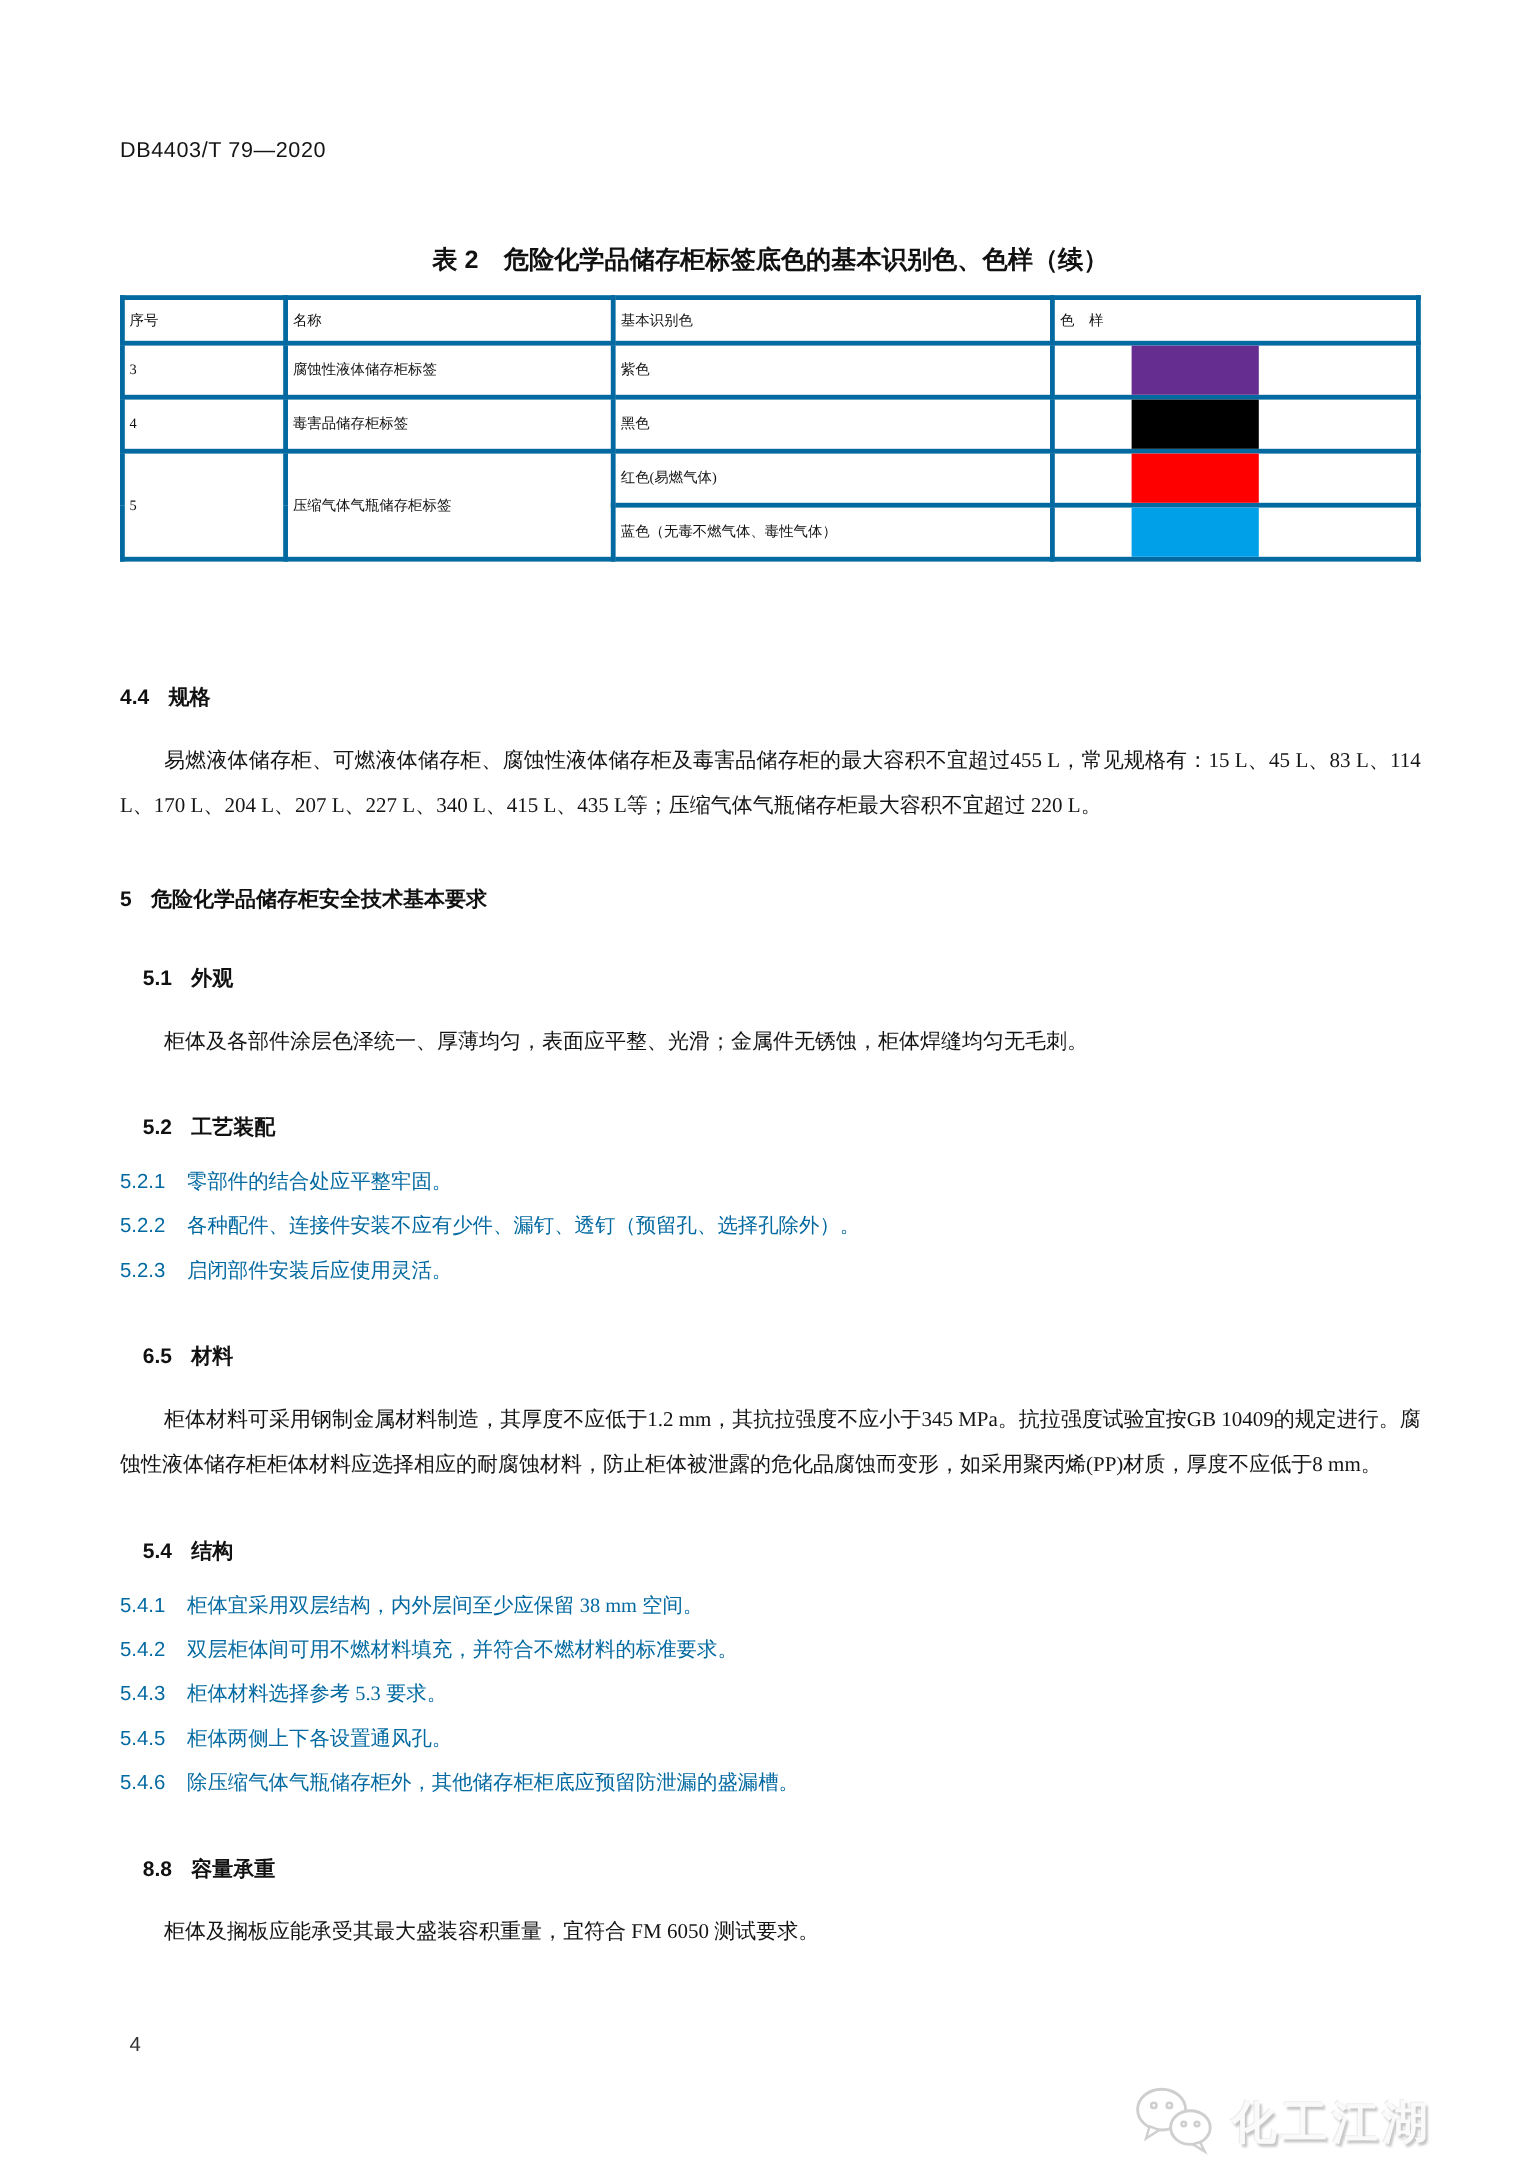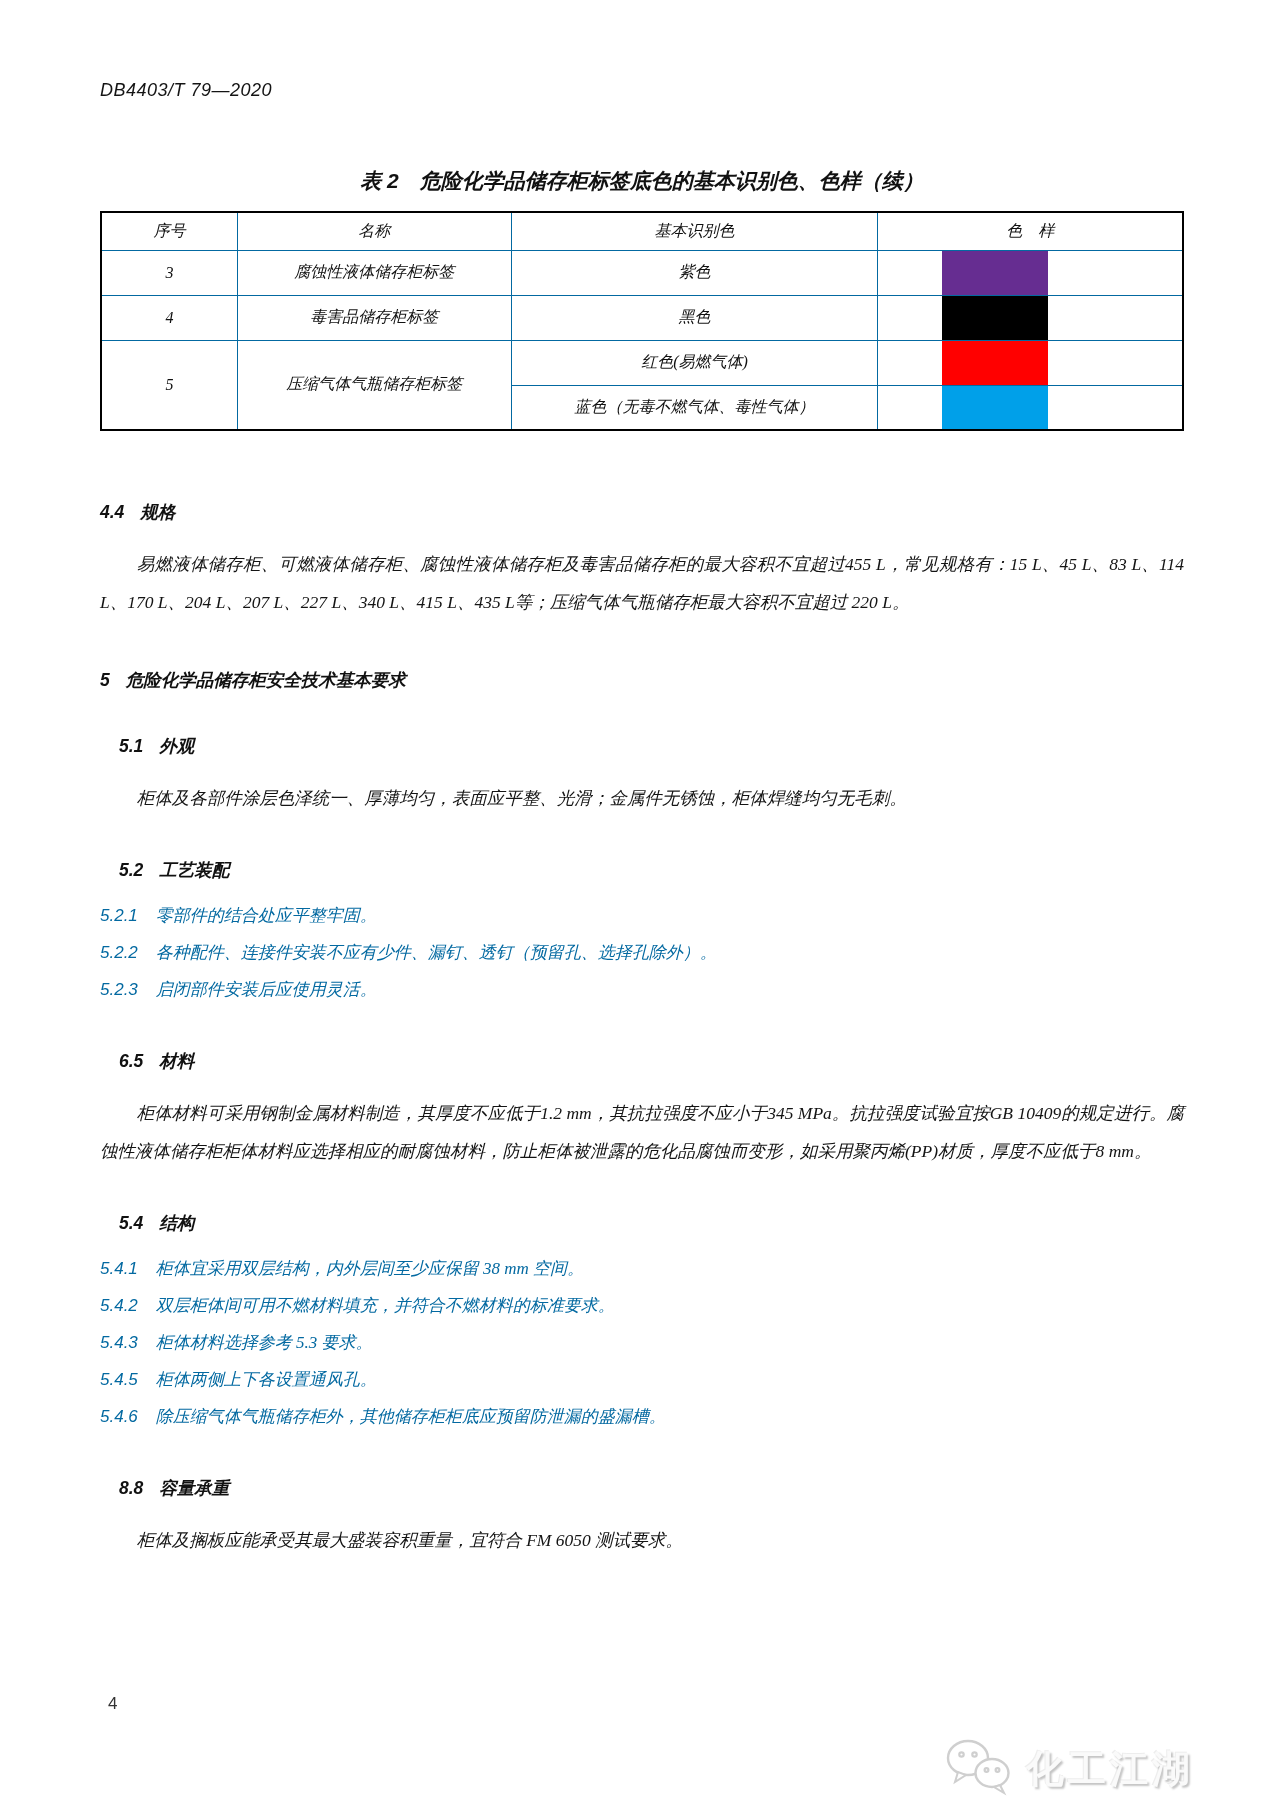--- a/index.html
+++ b/index.html
@@ -2,51 +2,51 @@
 <html><head>
 <meta charset="utf-8">
 <style>
   * { box-sizing: border-box; }
   html,body { margin:0; padding:0; }
   body {
     width:1280px; height:1810px; background:#ffffff; position:relative;
     font-family:"Liberation Serif","DejaVu Serif",serif; color:#111;
     overflow:hidden;
   }
-  .content { padding:80px 96px 0 100px;font-style:italic; }
+  .content { padding:115px 96px 0 100px; }
 
   .doc-code {
     font-family:"Liberation Sans","DejaVu Sans",sans-serif;
     font-size:18px; letter-spacing:0.5px; color:#141414;
   }
 
   .table-title {
     margin-top:66px; text-align:center; font-weight:bold;
     font-family:"Liberation Sans","DejaVu Sans",sans-serif; font-size:21px;
   }
 
   table.color-table {
     width:100%; border-collapse:collapse; table-layout:fixed;
     margin-top:16px; border:2px solid #000;
   }
   table.color-table td {
-    border:1px solid #0369a1; text-align:center; vertical-align:middle;
-    font-size:16px; padding:2px 4px;
+    border:4px solid #0369a1; vertical-align:middle;
+    font-size:12px; padding:2px 4px;
   }
   tr.thead td { height:38px; }
   tr.trow td { height:45px; }
   td.swatch-cell { position:relative; padding:0; }
   .swatch { position:absolute; top:0; bottom:0; left:64px; width:106px; }
 
   .h2 {
     font-family:"Liberation Sans","DejaVu Sans",sans-serif;
     font-weight:bold; font-size:17.5px; line-height:26px;
   }
   .h2 .hnum { margin-right:16px; }
-  .mt-sec1 { margin-top:68px; }
+  .mt-sec1 { margin-top:100px; }
   .mt-sec  { margin-top:40px;margin-left:19px; }
   .mt-sec5 { margin-top:46px; }
 
   .para {
     margin:20px 0 0 0; text-indent:2.1em; line-height:38px;
     font-size:17.5px; text-align:justify; color:#141414;
   }
   .clauses { margin-top:14px; }
   .clause { line-height:37px; font-size:17px; color:#0369a1; }
   .clause .cnum {

